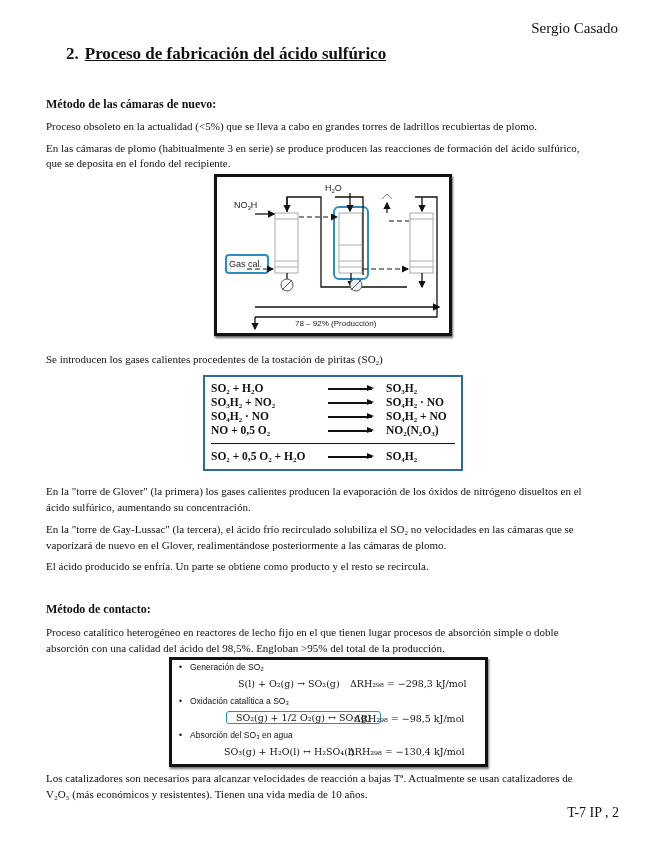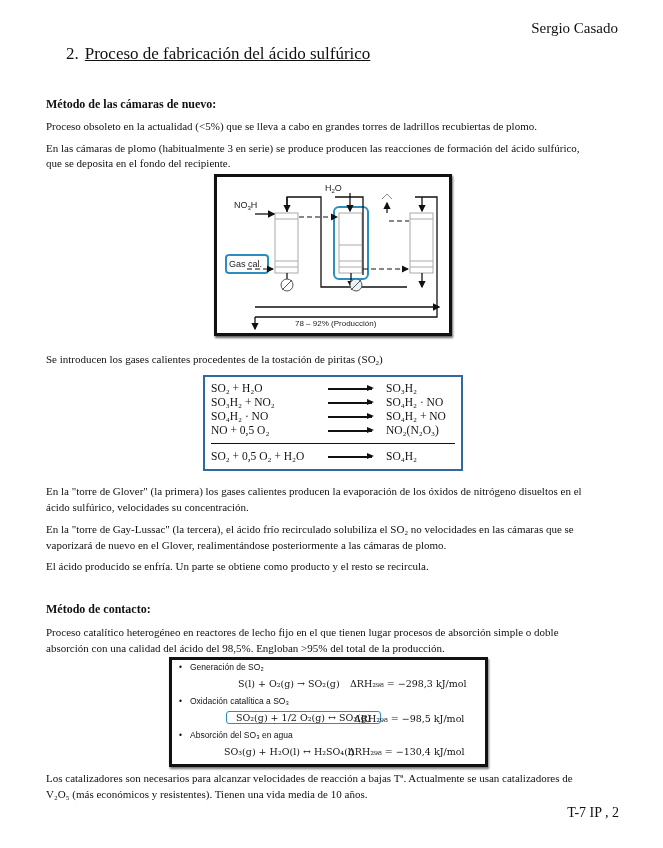--- a/index.html
+++ b/index.html
@@ -1,34 +1,34 @@
 <!DOCTYPE html>
 <html><head>
   <meta charset="utf-8">
   <style>
     html, body { margin: 0; padding: 0; background: #ffffff; }
     body { width: 663px; height: 848px; position: relative; overflow: hidden;
            font-family: "Liberation Serif", "DejaVu Serif", serif; color: #111; }
     .abs { position: absolute; }
     .author { right: 45px; top: 20px; font-size: 15px; }
-    .title { left: 66px; top: 44px; font-size: 17px; font-weight: normal; }
+    .title { left: 66px; top: 44px; font-size: 17px; font-weight: bold; }
     .title .num { margin-right: 6px; }
     .title .txt { text-decoration: underline; }
     .h2 { left: 46px; font-size: 12px; font-weight: bold; }
     .p { left: 46px; width: 575px; font-size: 11px; line-height: 17px; }
     sub { font-size: 7px; vertical-align: -2px; line-height: 0; }
 
     
     .diagram { left: 214px; top: 174px; width: 232px; height: 156px;
                border: 3px solid #111; box-shadow: 1px 2px 2px #666; background: #fff; }
     .diagram svg { display: block; }
 
     
     .eqbox { left: 203px; top: 375px; width: 256px; height: 92px;
-             border: 2px solid #2e6aa0; background: #fff; font-size: 11.5px; }
+             border: 2px solid #2e6aa0; background: #fff; font-size: 11.5px; font-weight: bold; }
     .eqrow { position: absolute; left: 6px; height: 12px; line-height: 12px; white-space: nowrap; }
     .eqrow .lhs { position: absolute; left: 0; }
     .eqrow .arrow { position: absolute; left: 117px; top: 6px; width: 44px; height: 1.5px; background: #111; }
     .eqrow .arrow::after { content: ""; position: absolute; right: -2px; top: -3px;
              border-left: 7px solid #111; border-top: 3.5px solid transparent; border-bottom: 3.5px solid transparent; }
     .eqrow .rhs { position: absolute; left: 175px; }
     .eqsep { position: absolute; left: 6px; right: 6px; top: 66px; height: 1px; background: #111; }
 
     
     .thermo { left: 169px; top: 657px; width: 313px; height: 104px;
@@ -143,21 +143,21 @@
   </div>
   <div class="eqsep"></div>
   <div class="eqrow" style="top:73px">
     <span class="lhs">SO₂ + 0,5 O₂ + H₂O</span>
     <span class="arrow"></span>
     <span class="rhs">SO₄H₂</span>
   </div>
 </div>
 
 <div class="abs p" style="top:483px">En la "torre de Glover" (la primera) los gases calientes producen la evaporación de los óxidos de nitrógeno disueltos en el</div>
-<div class="abs p" style="top:499px">ácido sulfúrico, velocidades su concentración.</div>
+<div class="abs p" style="top:499px">ácido sulfúrico, aumentando su concentración.</div>
 <div class="abs p" style="top:521px"><span>En la "torre de Gay-Lussac" (la tercera), el ácido frío recirculado solubiliza el SO</span><sub>2</sub><span> no velocidades en las cámaras que se</span></div>
 <div class="abs p" style="top:537px">vaporizará de nuevo en el Glover, realimentándose posteriormente a las cámaras de plomo.</div>
 <div class="abs p" style="top:558px">El ácido producido se enfría. Un parte se obtiene como producto y el resto se recircula.</div>
 
 <div class="abs h2" style="top:602px">Método de contacto:</div>
 <div class="abs p" style="top:624px">Proceso catalítico heterogéneo en reactores de lecho fijo en el que tienen lugar procesos de absorción simple o doble</div>
 <div class="abs p" style="top:640px">absorción con una calidad del ácido del 98,5%. Engloban &gt;95% del total de la producción.</div>
 
 <div class="abs thermo">
   <div class="bullet" style="top:2px">Generación de SO₂</div>

